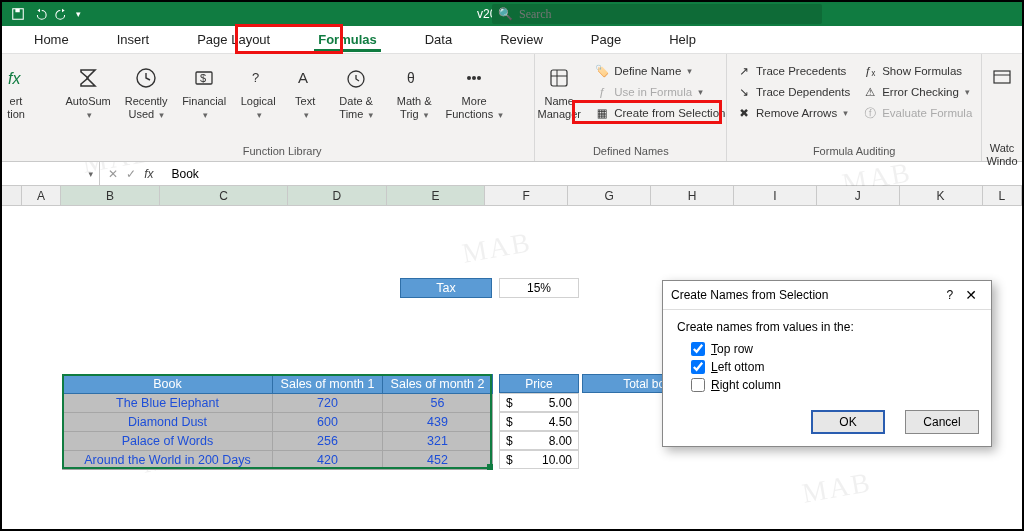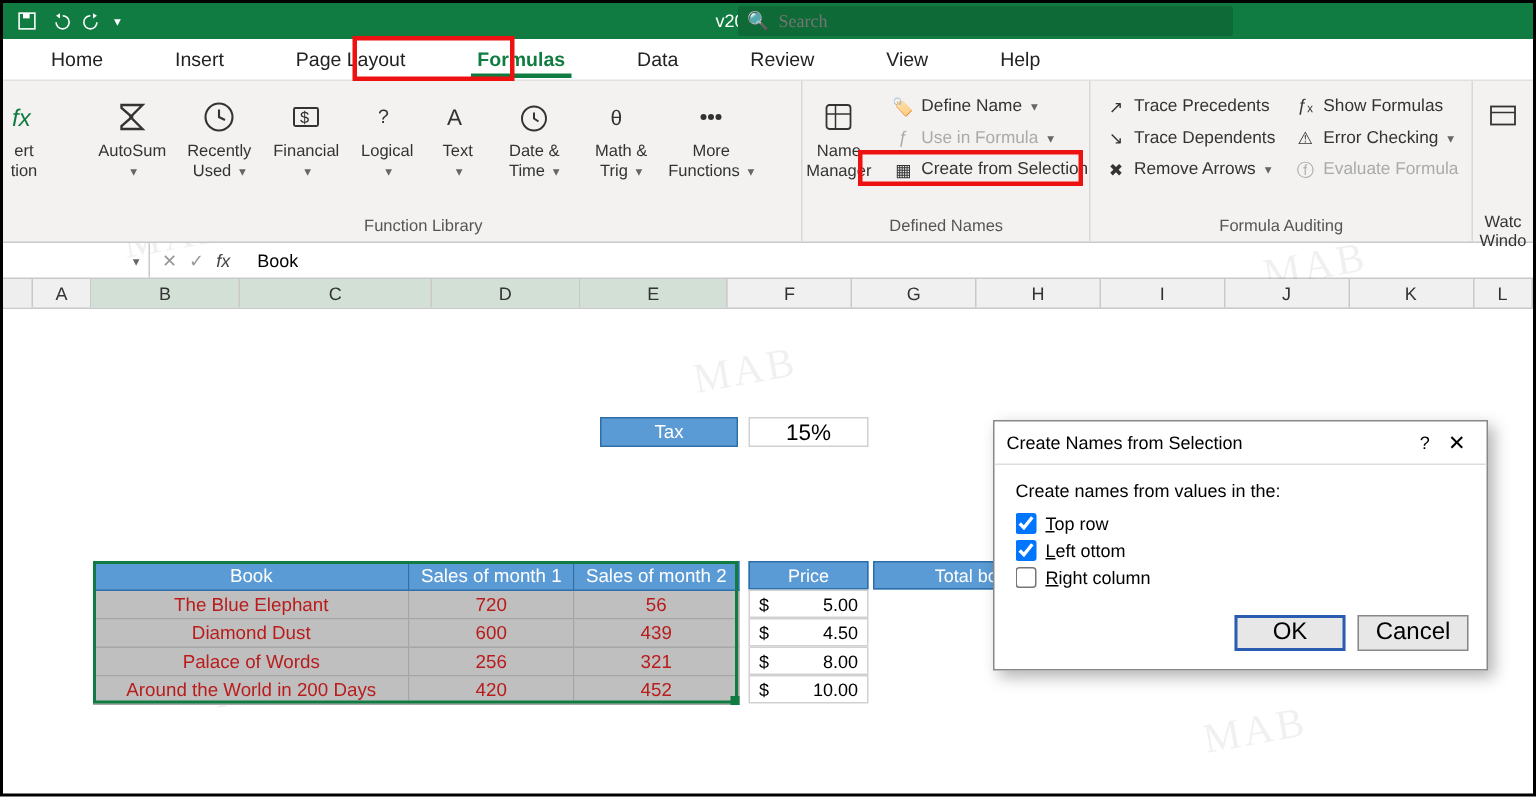--- a/index.html
+++ b/index.html
@@ -46,46 +46,46 @@
 
 
 .grid-area { position: relative; }
 .col-headers { display:flex; height: 20px; border-bottom: 1px solid #c9c9c9; font-size: 12px; background:#f0f0f0;}
 .row-head-spacer { width: 20px; border-right: 1px solid #c9c9c9; background:#eee;}
 .ch { border-right: 1px solid #c9c9c9; text-align:center; color:#333; display:flex; align-items:center; justify-content:center;}
 .grid-body { position: relative; height: 320px; }
 .table-wrap { position:absolute; left: 60px; top: 168px; }
 .tbl { border-collapse: collapse; font-size: 12.5px; }
 .tbl th { background: #5b9bd5; color:#fff; font-weight: 500; border: 1px solid #2f6fa8; padding: 2px 6px; text-align:center;}
-.tbl td { border: 1px solid #a6a6a6; padding: 2px 6px; text-align:center; background:#bfbfbf; color:#b91c1c;}
+.tbl td { border: 1px solid #a6a6a6; padding: 2px 6px; text-align:center; background:#bfbfbf; color:#1d4ed8;}
 .tbl td.book { text-align:center; font-weight:500;}
 .sel-outline { position:absolute; left:60px; top:168px; width:430px; height:95px; border:2px solid #107c41; pointer-events:none; z-index:3;}
 .sel-handle { position:absolute; width:6px; height:6px; background:#107c41; right:-3px; bottom:-3px;}
 .tax-label { position:absolute; left:398px; top:72px; width:92px; height:20px; background:#5b9bd5; color:#fff; font-size:12.5px; display:flex; align-items:center; justify-content:center; border:1px solid #2f6fa8;}
-.tax-val { position:absolute; left:497px; top:72px; width:80px; height:20px; font-size:15px; display:flex; align-items:center; justify-content:center; border:1px solid #d1d1d1;}
+.tax-val { position:absolute; left:497px; top:72px; width:80px; height:20px; font-size:12px; display:flex; align-items:center; justify-content:center; border:1px solid #d1d1d1;}
 .price-head { position:absolute; left:497px; top:168px; background:#5b9bd5; color:#fff; border:1px solid #2f6fa8; width:80px; height:19px; font-size:12px; display:flex; align-items:center; justify-content:center;}
 .totbook-head { position:absolute; left:580px; top:168px; background:#5b9bd5; color:#fff; border:1px solid #2f6fa8; width:100px; height:19px; font-size:12px; display:flex; align-items:center; justify-content:center;padding-left:31px;}
 .price-cell { position:absolute; left:497px; width:80px; height:19px; border:1px solid #d1d1d1; font-size:12px; display:flex; align-items:center; padding:0 6px;}
 .price-cell .cur { }
 .price-cell .val { margin-left:auto;}
 .col-h-highlight { background:#d2e0d6 !important; }
 
 
 .dialog { position:absolute; left: 660px; top: 278px; width: 330px; background:#fff; border:1px solid #888; box-shadow: 4px 4px 10px rgba(0,0,0,.3); font-size:12px; z-index: 20;}
 .dialog-title { display:flex; align-items:center; padding: 6px 8px; border-bottom:1px solid #ddd;}
 .dialog-title .dt-text { font-size:12px;}
 .dialog-title .help { margin-left:auto; cursor:pointer; padding:0 6px;}
 .dialog-title .close { cursor:pointer; padding:0 6px; font-size:14px;}
 .dialog-body { padding: 10px 14px 6px 14px; }
 .dialog-body .prompt { margin-bottom: 8px;}
-.chk-row { display:flex; align-items:center; gap: 6px; margin: 4px 0;}
+.chk-row { display:flex; align-items:center; gap: 6px; margin: 4px 14px;}
 .chk-row input { width:14px; height:14px;}
 .chk-row label span.u { text-decoration: underline;}
 .dialog-btns { display:flex; justify-content:flex-end; gap: 8px; padding: 8px 12px 12px 12px;}
-.dlg-btn { min-width: 74px; height: 24px; border:1px solid #888; background:#e7e7e7; font-size:16px; cursor:pointer;}
+.dlg-btn { min-width: 74px; height: 24px; border:1px solid #888; background:#e7e7e7; font-size:12px; cursor:pointer;margin-left:12px;}
 .dlg-btn.primary { border:2px solid #2a5db0;}
 
 
 .wm { position:absolute; color: rgba(0,0,0,.06); font-size: 28px; font-weight:300; font-family: Georgia, serif; pointer-events:none; transform: rotate(-10deg); letter-spacing: 2px;}
 </style>
 </head>
 <body>
 
 <div class="wm" style="left:80px; top:140px;">MAB</div>
 <div class="wm" style="left:460px; top:230px;">MAB</div>
@@ -122,21 +122,21 @@
   </div>
 </div>
 
 <div class="tabs">
   <div class="tab">Home</div>
   <div class="tab">Insert</div>
   <div class="tab">Page Layout</div>
   <div class="tab active">Formulas</div>
   <div class="tab">Data</div>
   <div class="tab">Review</div>
-  <div class="tab">View</div>
+  <div class="tab">Page</div>
   <div class="tab">Help</div>
   <div class="red-box-tab"></div>
 </div>
 
 <div class="ribbon">
 
   <div class="group" style="width:28px; border-right:none;">
     <div class="group-body">
         <div class="vbtn" style="width:28px;">
           <div class="icon-box">

